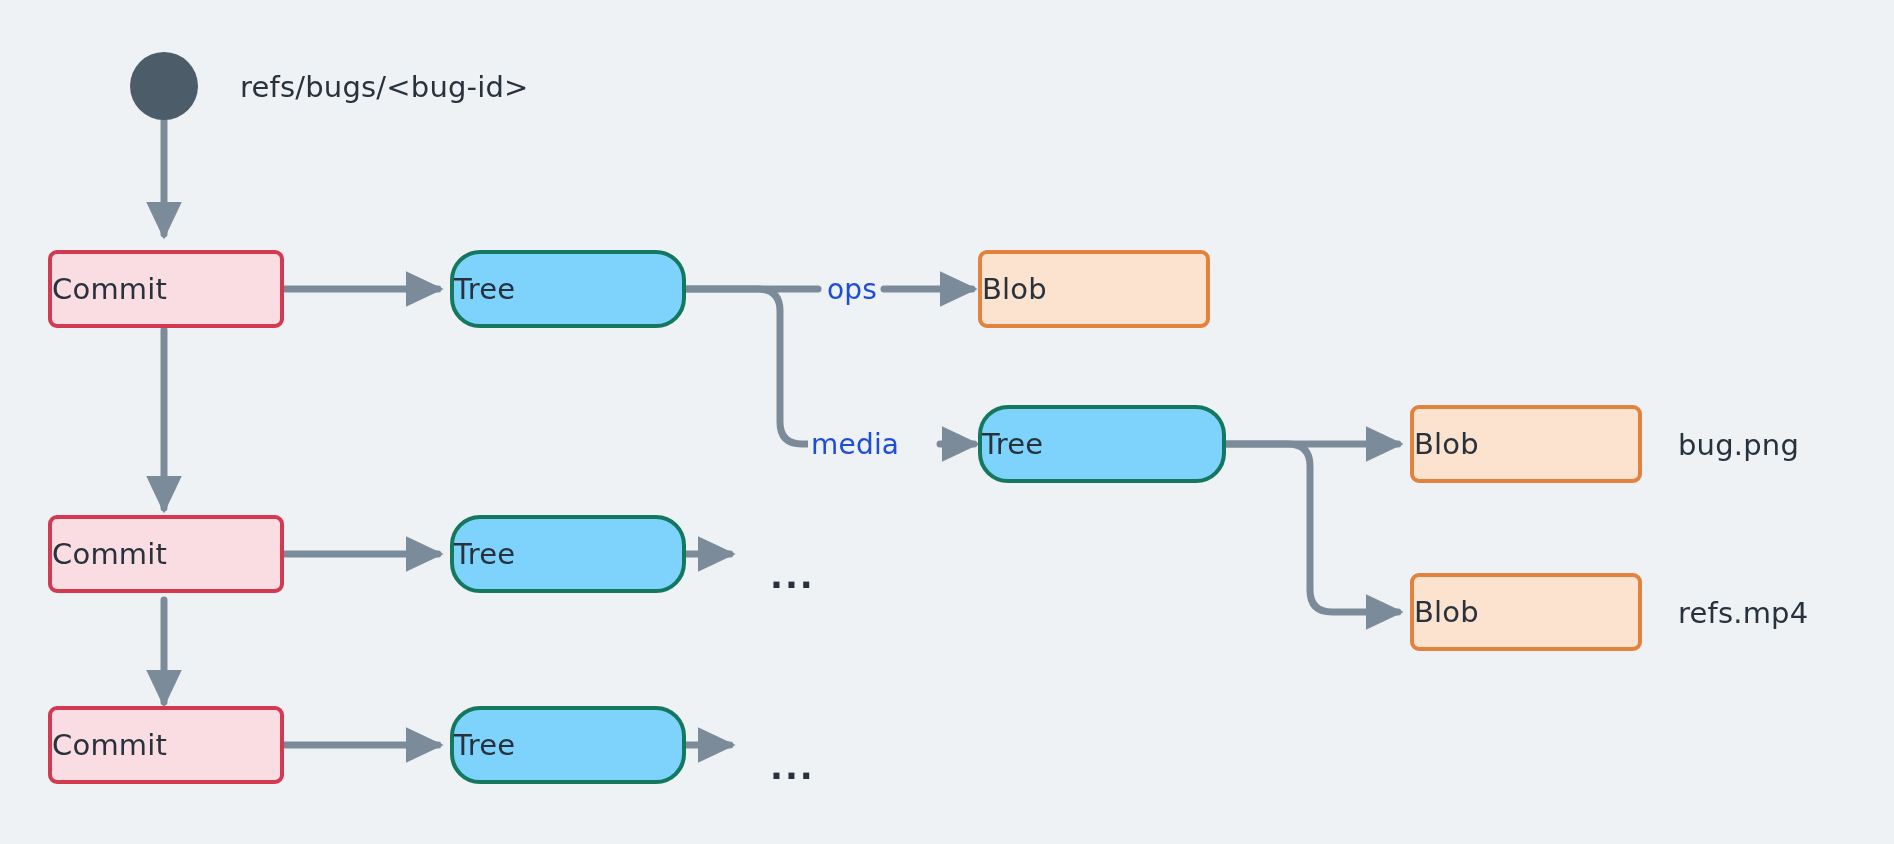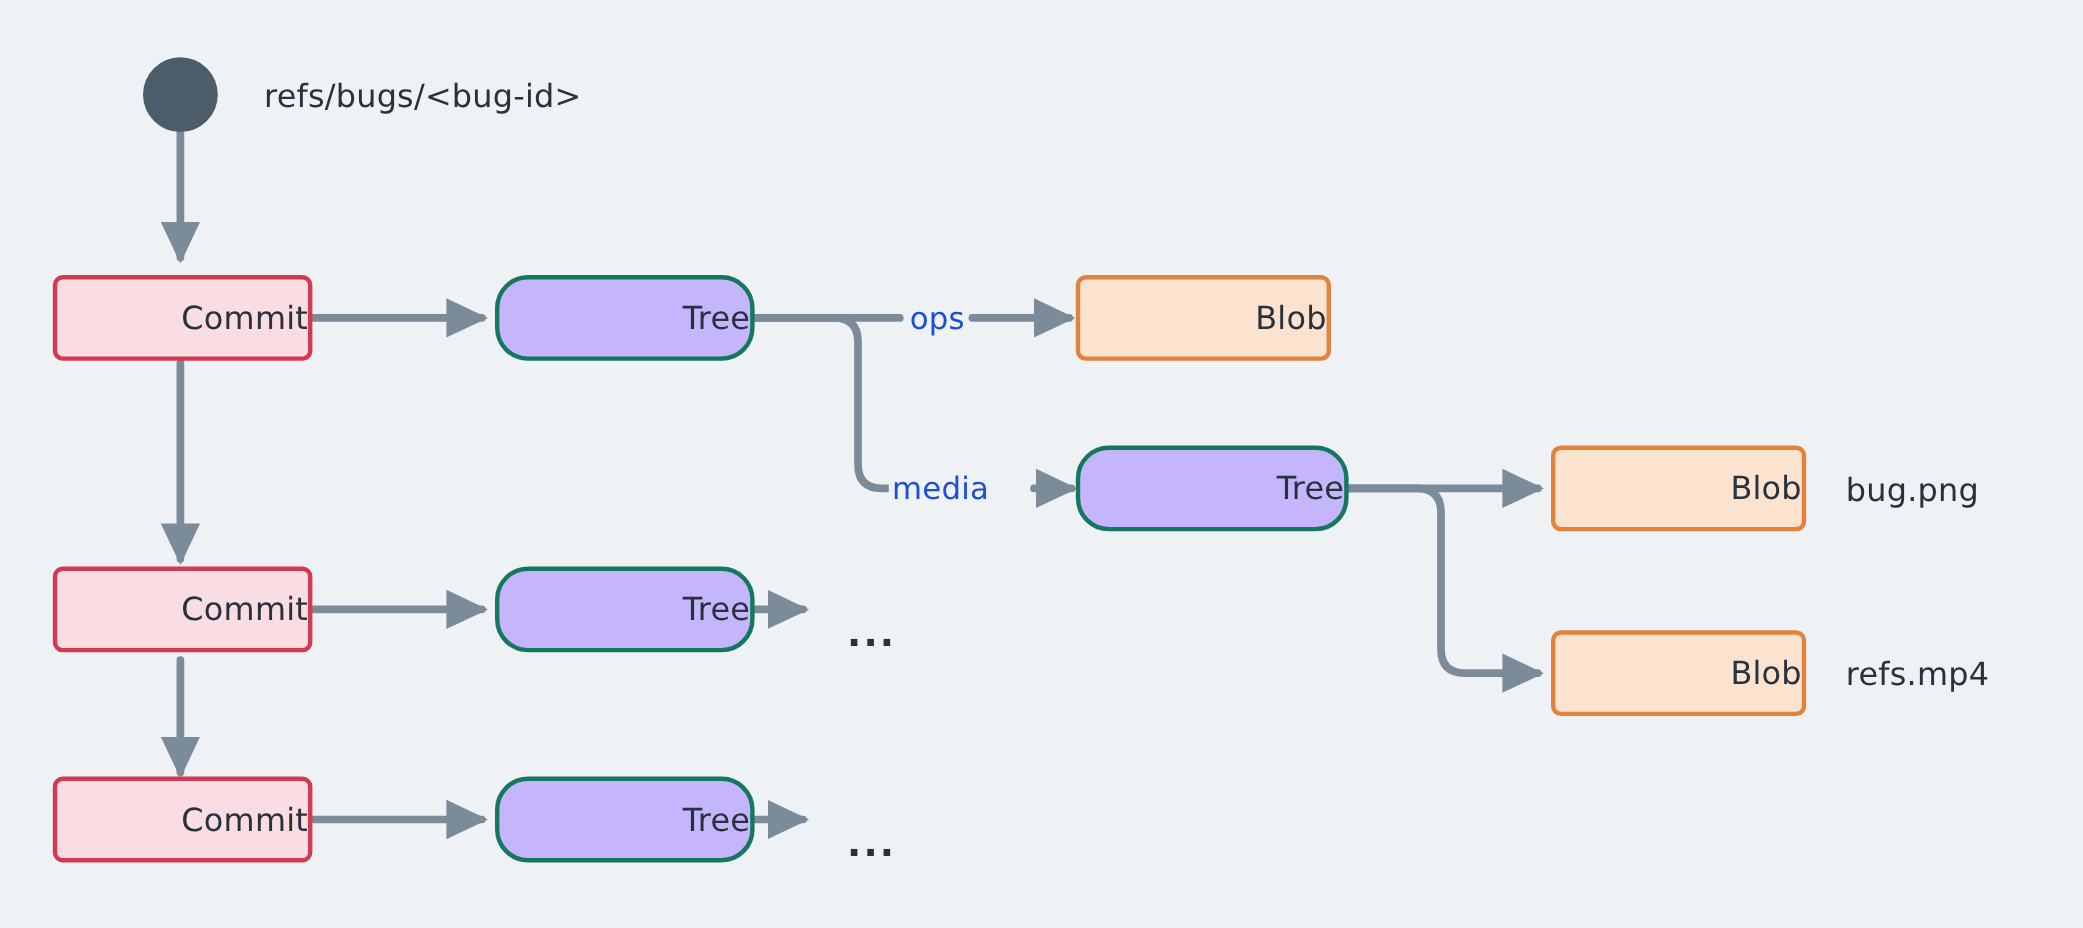--- a/index.html
+++ b/index.html
@@ -25,41 +25,40 @@
     left: 0; top: 0;
     width: 1894px;
     height: 844px;
     pointer-events: none;
   }
   .node {
     position: absolute;
     box-sizing: border-box;
     display: flex;
     align-items: center;
-    justify-content: flex-end;
+    justify-content: flex-start;
     border-radius: 9px;
     font-size: 29px;
     letter-spacing: 0.2px;
     color: #28323c;
     border-width: 4px;
     border-style: solid;
   }
   .node-commit {
     background: #fadde2;
     border-color: #d33a52;
   }
   .node-tree {
-    background: #c4b5fd;
+    background: #7dd3fc;
     border-color: #14785f;
     border-radius: 30px;
   }
   .node-blob {
     background: #fbe3d0;
     border-color: #e2823c;
-    padding-left: 24px;
   }
   .ref-dot {
     position: absolute;
     width: 68px;
     height: 68px;
     border-radius: 50%;
     background: #4c5c68;
   }
   .plain-label {
     position: absolute;

